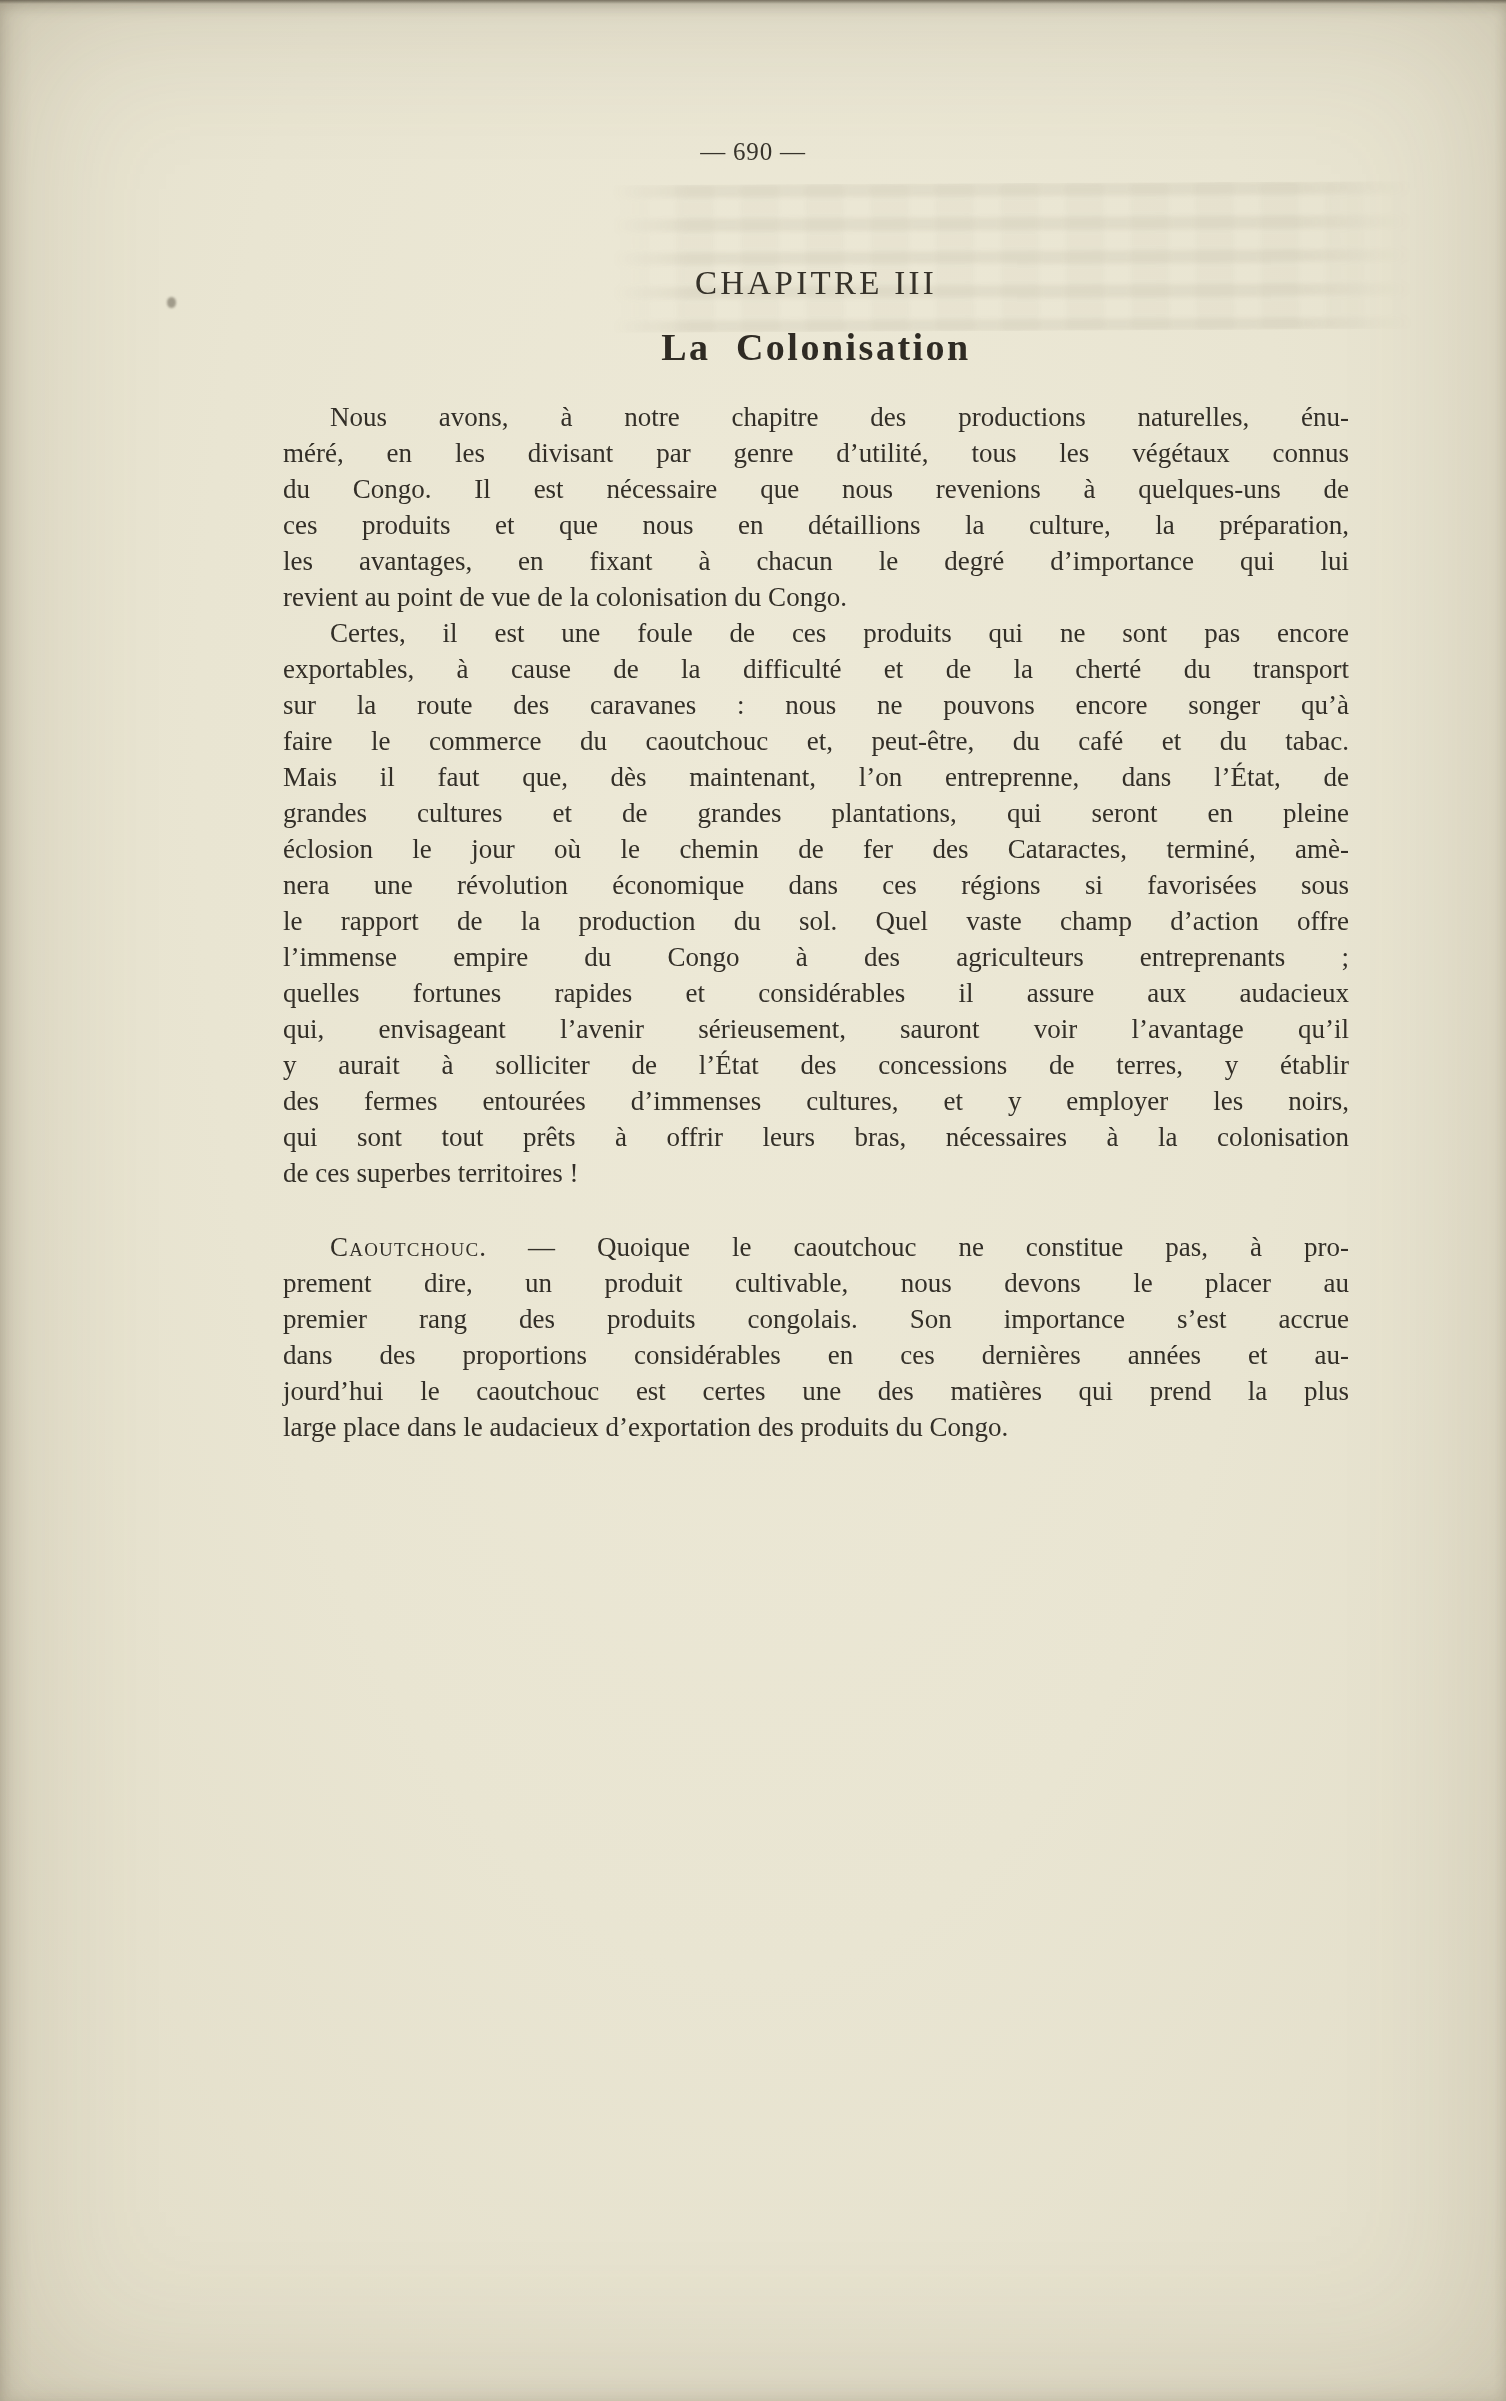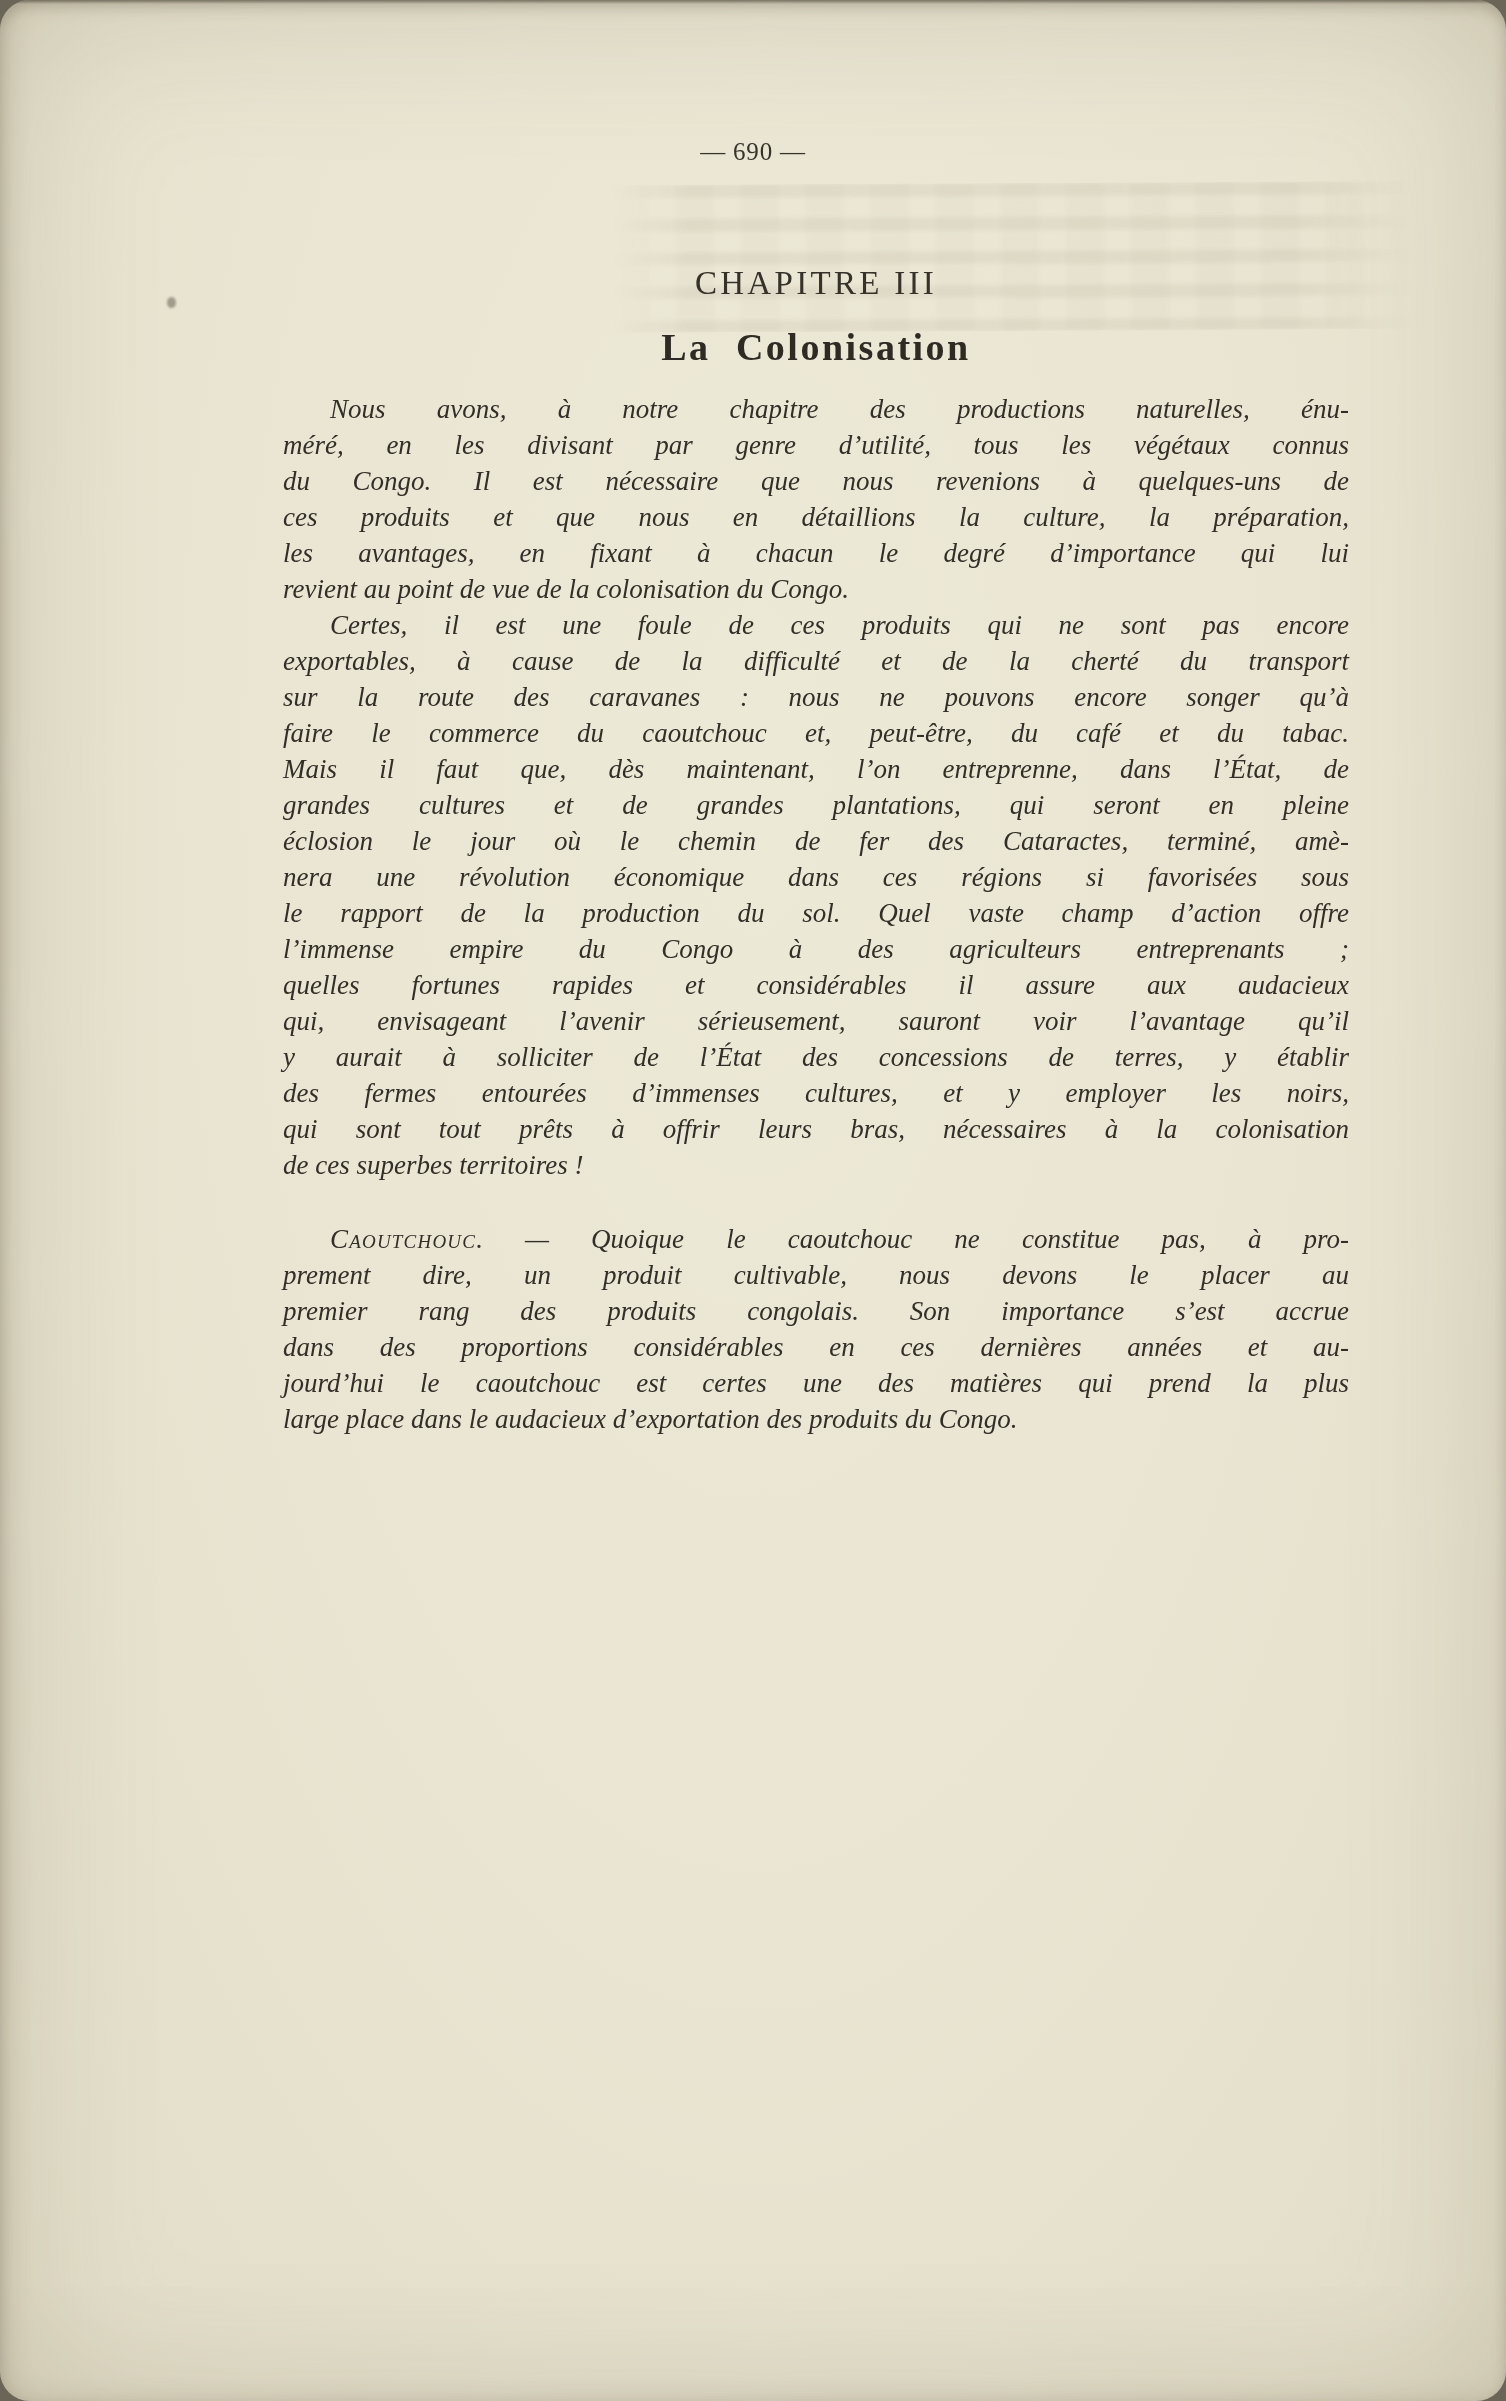--- a/index.html
+++ b/index.html
@@ -6,21 +6,20 @@
   html, body { background:#6b6558; }
   .page {
     position:relative;
     width:1506px; height:2401px;
     margin:0;
     background: radial-gradient(ellipse at 50% 32%, #ede9d7 0%, #e9e5d2 52%, #e2ddc8 100%);
     box-shadow: inset 0 0 158px rgba(104,91,64,.22), inset 8.3px 0 25px rgba(80,70,48,.16), inset 0 6.7px 11.6px rgba(60,54,40,.18);
     overflow:hidden;
     font-family:"Liberation Serif", "DejaVu Serif", serif;
     color:#332f28;
-    border-radius:30px;
   }
   .page::before{
     content:"";
     position:absolute; top:0; left:0; right:0; height:4.2px;
     background:linear-gradient(to bottom, rgba(55,48,36,.5), rgba(55,48,36,0));
   }
   .ghost-bleed{
     position:absolute; left:611px; top:183px; width:803px; height:148px;
     background:
       repeating-linear-gradient(to bottom, rgba(125,117,94,.15) 0 12.5px, rgba(0,0,0,0) 12.5px 34px),
@@ -47,21 +46,21 @@
     text-align:center;
     font-size:33px; font-weight:400; letter-spacing:3.3px;
     color:#36322a;
   }
   .section{
     margin-top:23px;
     text-align:center;
     font-size:38px; font-weight:700; letter-spacing:2.5px; word-spacing:13.3px;
     color:#2f2b24;
   }
-  .body-text{ margin-top:22px; font-size:27px; line-height:36px;font-style:italic; }
+  .body-text{ margin-top:30px; font-size:27px; line-height:36px; }
   .para{ }
   .para-rubber{ margin-top:38px; }
   .line{ text-align:left; white-space:normal; }
   .jl{ text-align:justify; text-align-last:justify; }
   .indent{ text-indent:47px; }
   .smallcaps{ font-variant:small-caps; letter-spacing:1.2px; }
 </style>
 </head>
 <body>
 

